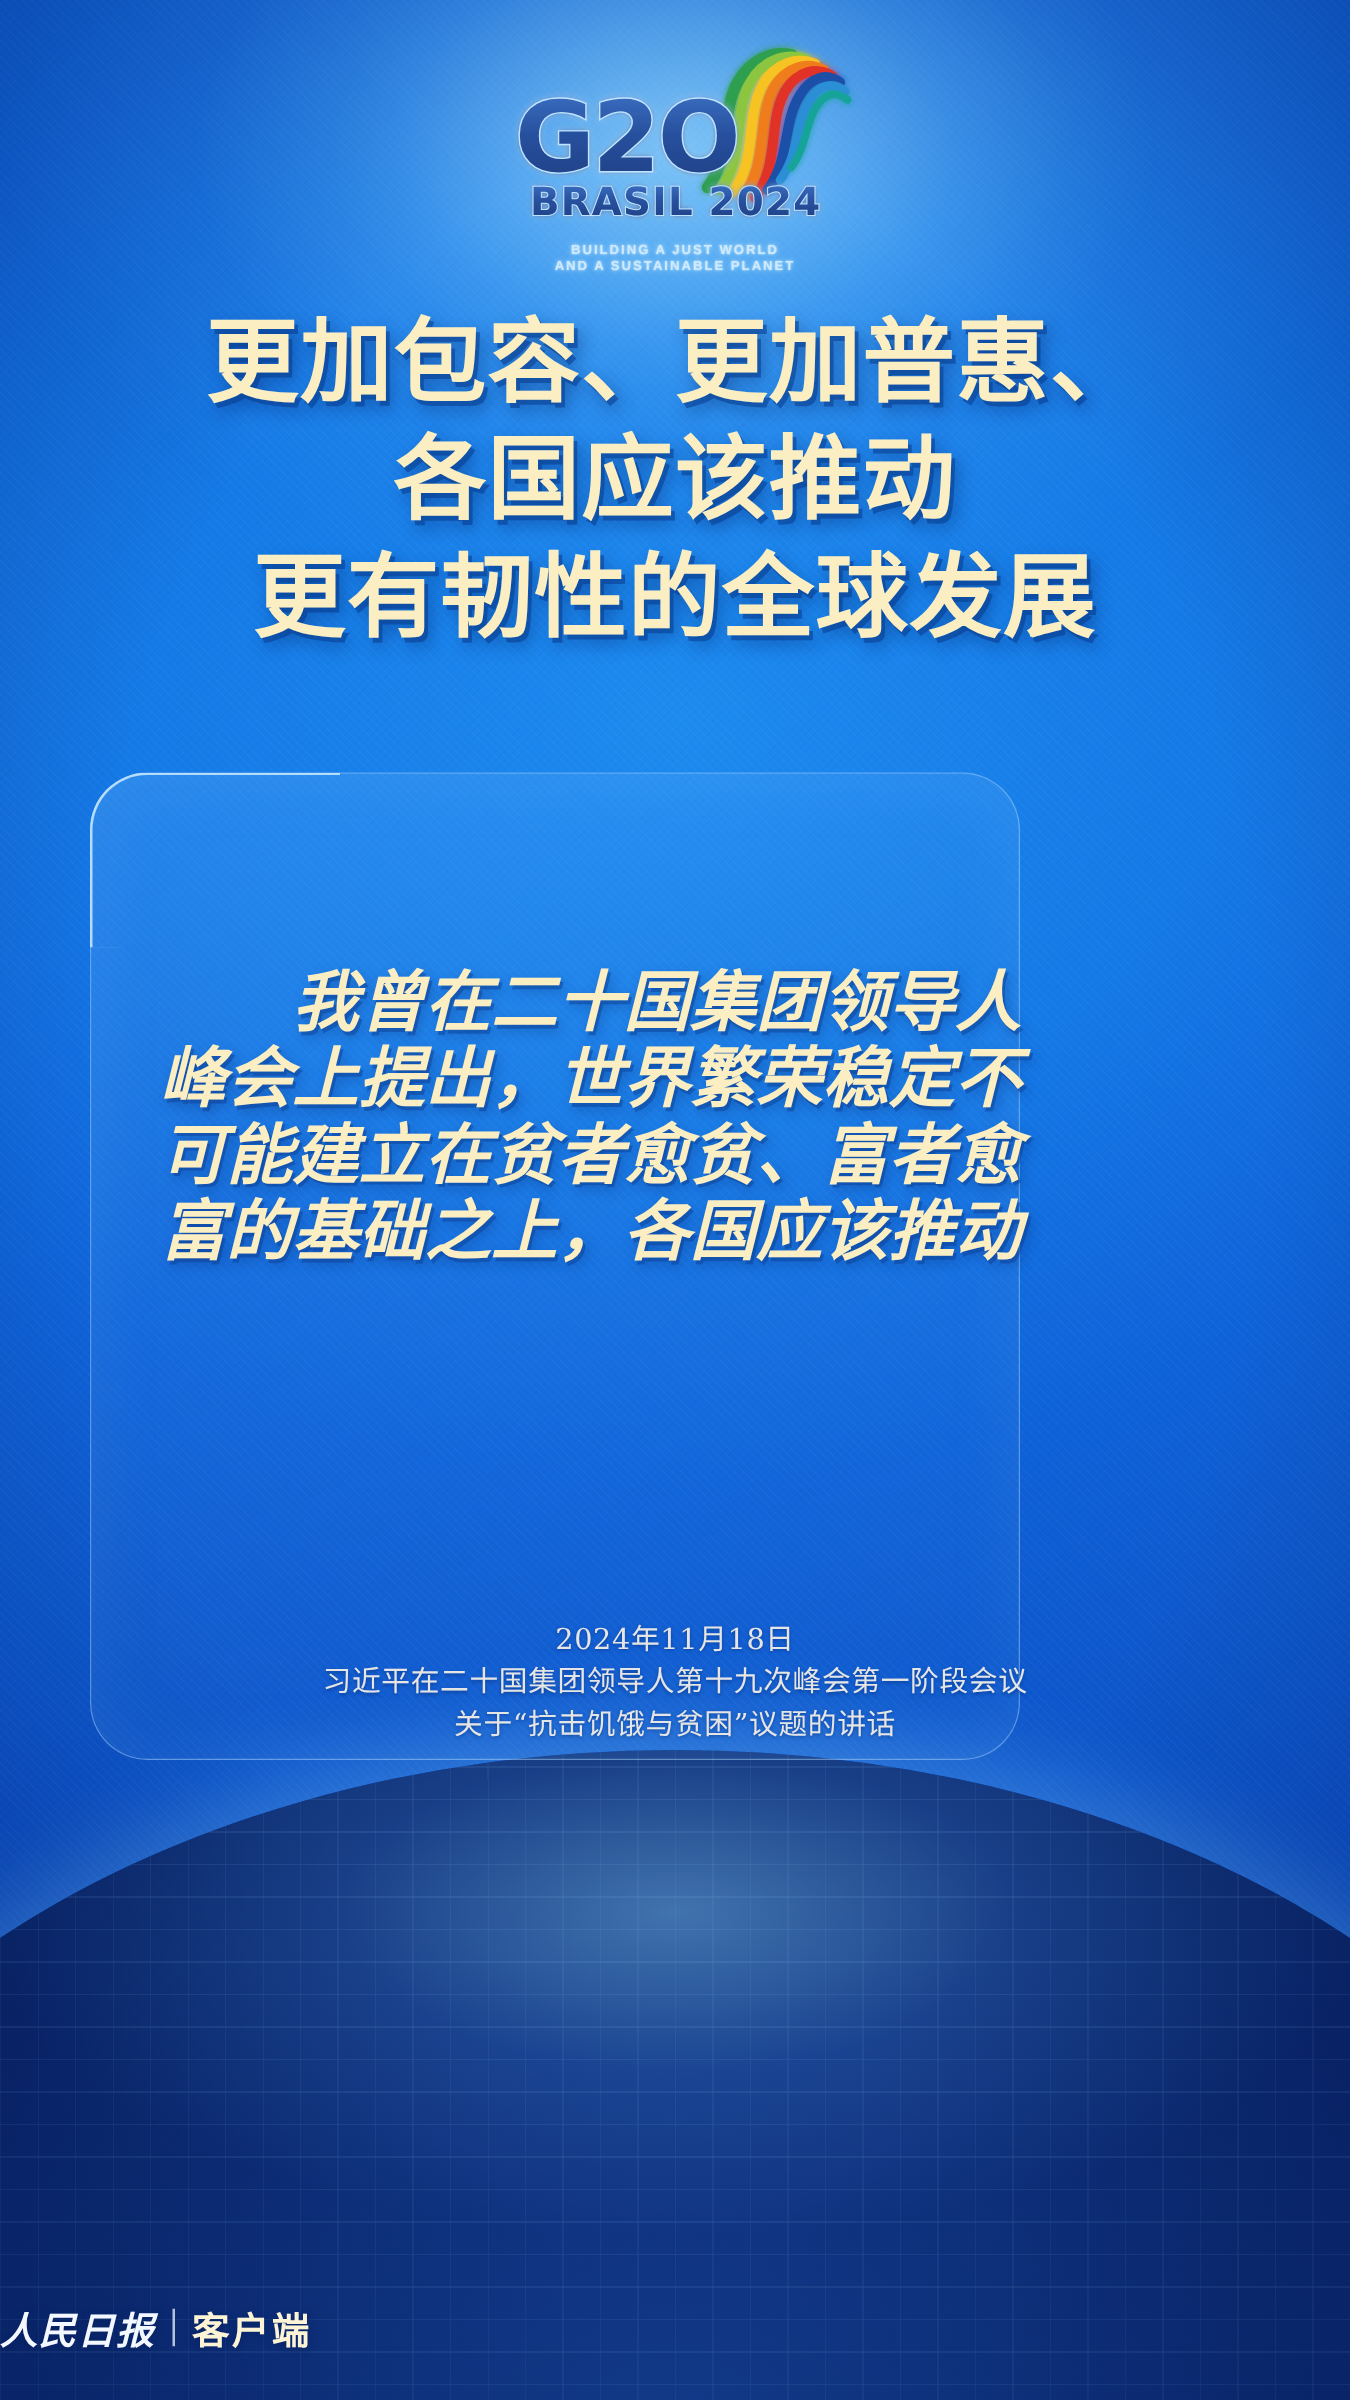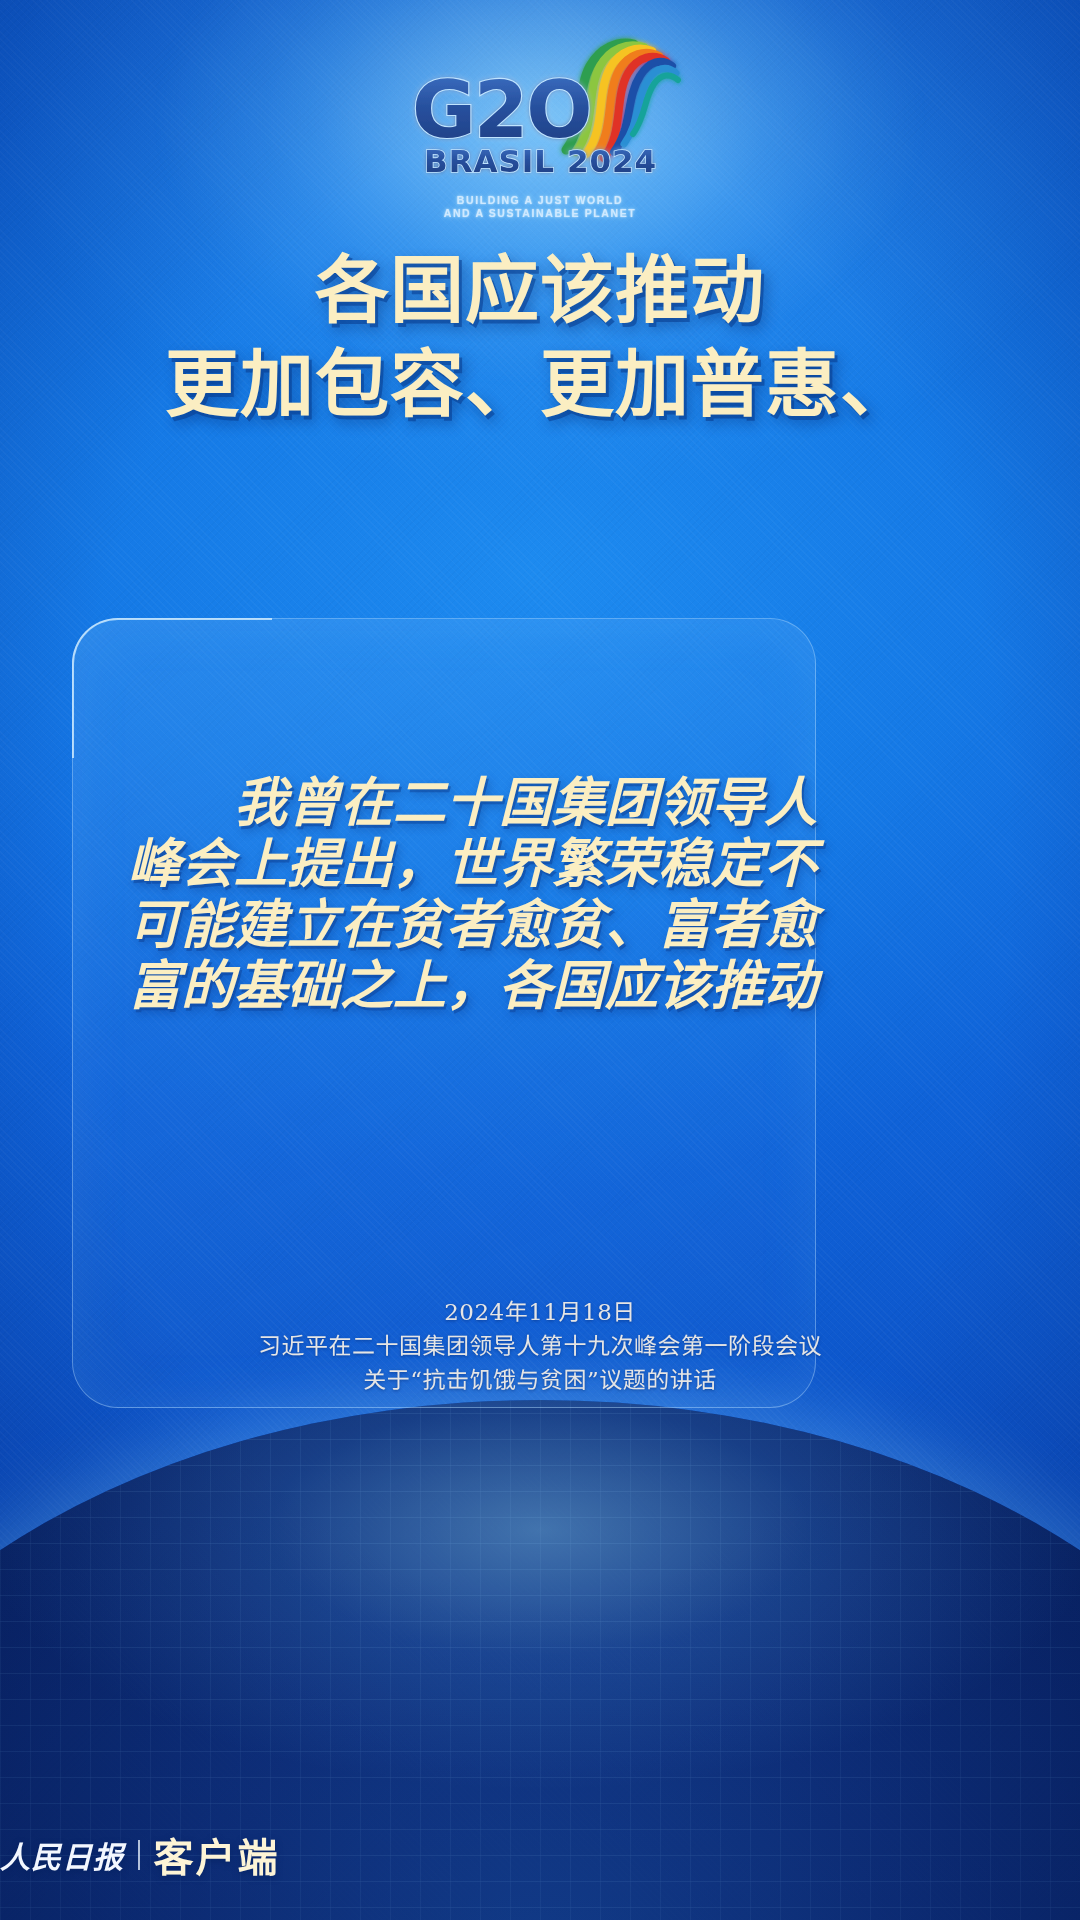--- a/index.html
+++ b/index.html
@@ -156,21 +156,21 @@
     letter-spacing:1px;
     text-shadow:0 2px 6px rgba(4,30,90,.6);
   }
   .brand-sep{
     width:1.5px; height:30px;
     background:rgba(236,245,255,.75);
   }
   .brand-right{
     font-family:"DejaVu Sans","Liberation Sans",sans-serif;
     font-weight:700;
-    font-size:40px;
+    font-size:30px;
     color:#fdf4d6;
     letter-spacing:2px;
     text-shadow:0 2px 6px rgba(4,30,90,.6);
   }
 </style>
 </head>
 <body>
 
 <div class="bg-base"></div>
 <div class="bg-weave"></div>
@@ -217,22 +217,23 @@
         </g>
       </svg>
     </div>
     <div class="logo-tag">
       <span>BUILDING A JUST WORLD</span><br>
       <span>AND A SUSTAINABLE PLANET</span>
     </div>
   </div>
 
   <div class="headline">
+    <span class="hl-line">更加包容、更加普惠、</span>
     <span class="hl-line">各国应该推动</span>
-    <span class="hl-line">更加包容、更加普惠、</span>
+    <span class="hl-line">更有韧性的全球发展</span>
   </div>
 
   <div class="card">
     <div class="card-corner"></div>
   </div>
 
   <div class="quote">
     <span class="q-line indent">我曾在二十国集团领导人</span>
     <span class="q-line">峰会上提出，世界繁荣稳定不</span>
     <span class="q-line">可能建立在贫者愈贫、富者愈</span>

